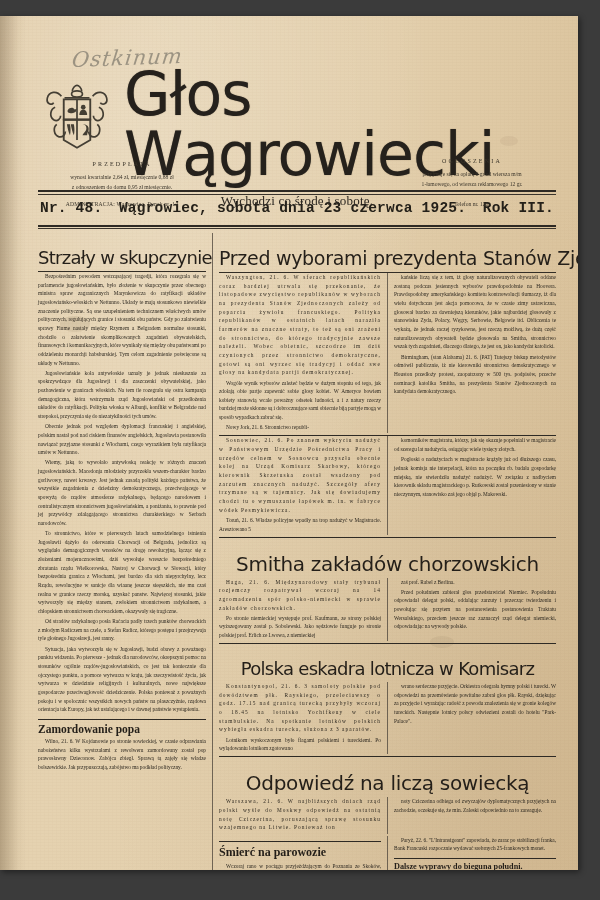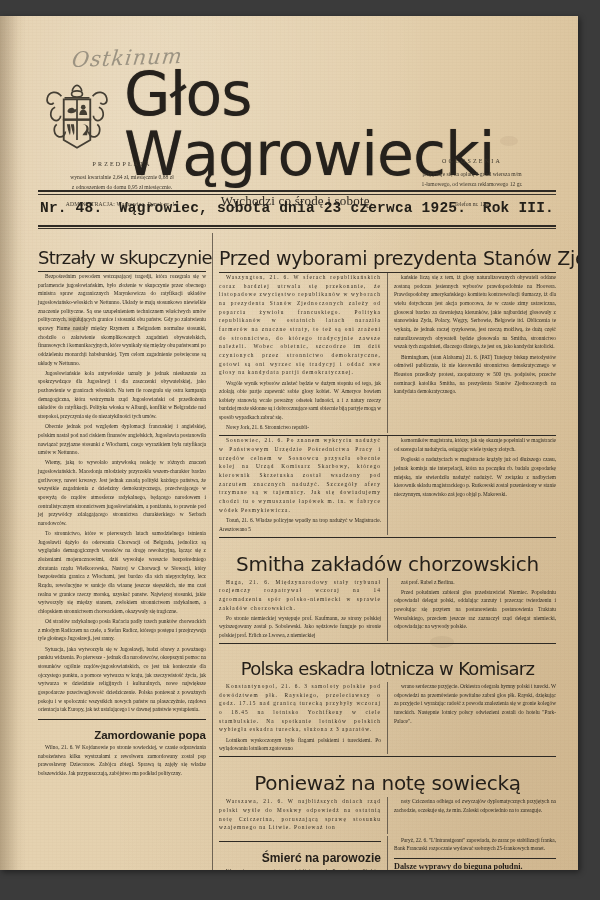--- a/index.html
+++ b/index.html
@@ -85,22 +85,22 @@
 
   
   h1.hl{
     font-family:"DejaVu Sans", sans-serif;font-weight:normal;
     font-size:20px;line-height:1.05;text-align:center;margin:16px 0 3px;
     color:#241f19;letter-spacing:-.3px;white-space:nowrap;
   }
   h1.hl.wide{font-size:19px;}
   h1.hl.tight{font-size:18px;letter-spacing:-.7px;}
   h2.hl2{
-    font-family:Liberation Sans, sans-serif;font-weight:bold;
-    font-size:11.5px;text-align:right;margin:9px 0 2px;color:#241f19;
+    font-family:Liberation Serif, serif;font-weight:bold;
+    font-size:11.5px;text-align:left;margin:3px 0 2px;color:#241f19;
   }
   h2.hl2.sm{font-size:12px;}
   h3.hl3{
     font-family:"Liberation Serif", serif;font-weight:bold;
     font-size:8.2px;text-align:left;margin:3px 0 2px;color:#241f19;
   }
   .hr-hd{border-top:1.6px solid #2e2a24;margin:5px 0 0;}
   .hr-hd2{border-top:1px solid #332e26;margin:3px 0 0;}
 
   .sec{margin-top:2px;}
@@ -246,21 +246,21 @@
             <p class="lead">Konstantynopol, 21. 6. 3 samoloty polskie pod dowództwem płk. Rayskiego, przeleciawszy o godz. 17.15 nad granicą turecką przybyły wczoraj o 18.45 na lotnisko Yochifkeuy w ciele stambulskie. Na spotkanie lotników polskich wybiegła eskadra turecka, służona z 3 aparatów.</p>
             <p>Lotnikom wyskoczonym było flagami polskiemi i tureckiemi. Po wylądowaniu lotnikom zgotowano</p>
           </div>
           <div class="colgap"></div>
           <div class="half tx">
             <p>wrano serdeczne przyjęcie. Orkiestra odegrała hymny polski i turecki. W odpowiedzi na przemówienie powitalne zabrał głos płk. Rayski, dziękując za przyjęcie i wyrażając radość z powodu znalezienia się w gronie kolegów tureckich. Następnie lotnicy polscy odwiezieni zostali do hotelu "Park-Palace".</p>
           </div>
         </div>
 
         <div class="hr-hd sec"></div>
-        <h1 class="hl">Ponieważ na notę sowiecką</h1>
+        <h1 class="hl">Odpowiedź na liczą sowiecką</h1>
         <div class="colsplit">
           <div class="half tx">
             <p class="lead">Warszawa, 21. 6. W najbliższych dniach rząd polski wyśle do Moskwy odpowiedź na ostatnią notę Cziczerina, poruszającą sprawę stosunku wzajemnego na Litwie. Ponieważ ton</p>
           </div>
           <div class="colgap"></div>
           <div class="half tx">
             <p>noty Cziczerina odbiega od zwyczajów dyplomatycznych przyjętych na zachodzie, oczekuje się, że min. Zaleski odpowiednio na to zareaguje.</p>
           </div>
         </div>
 

